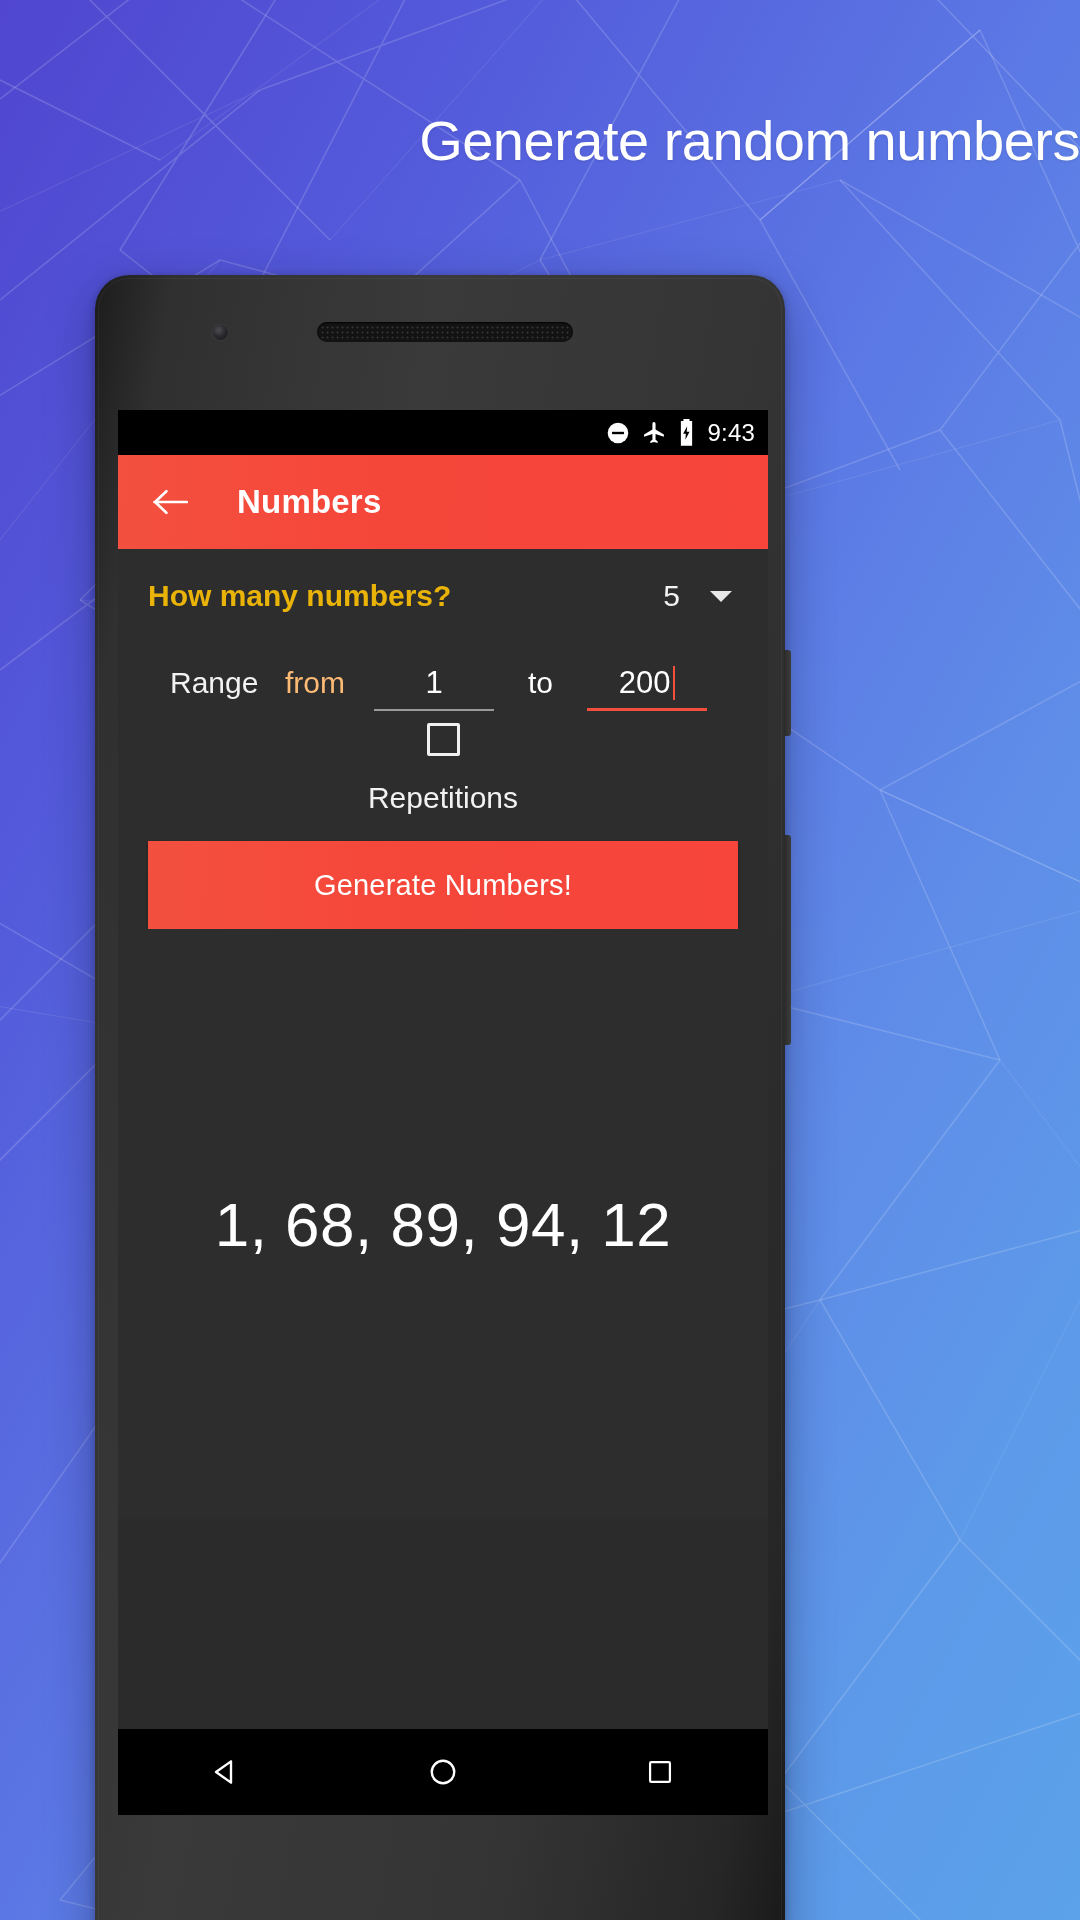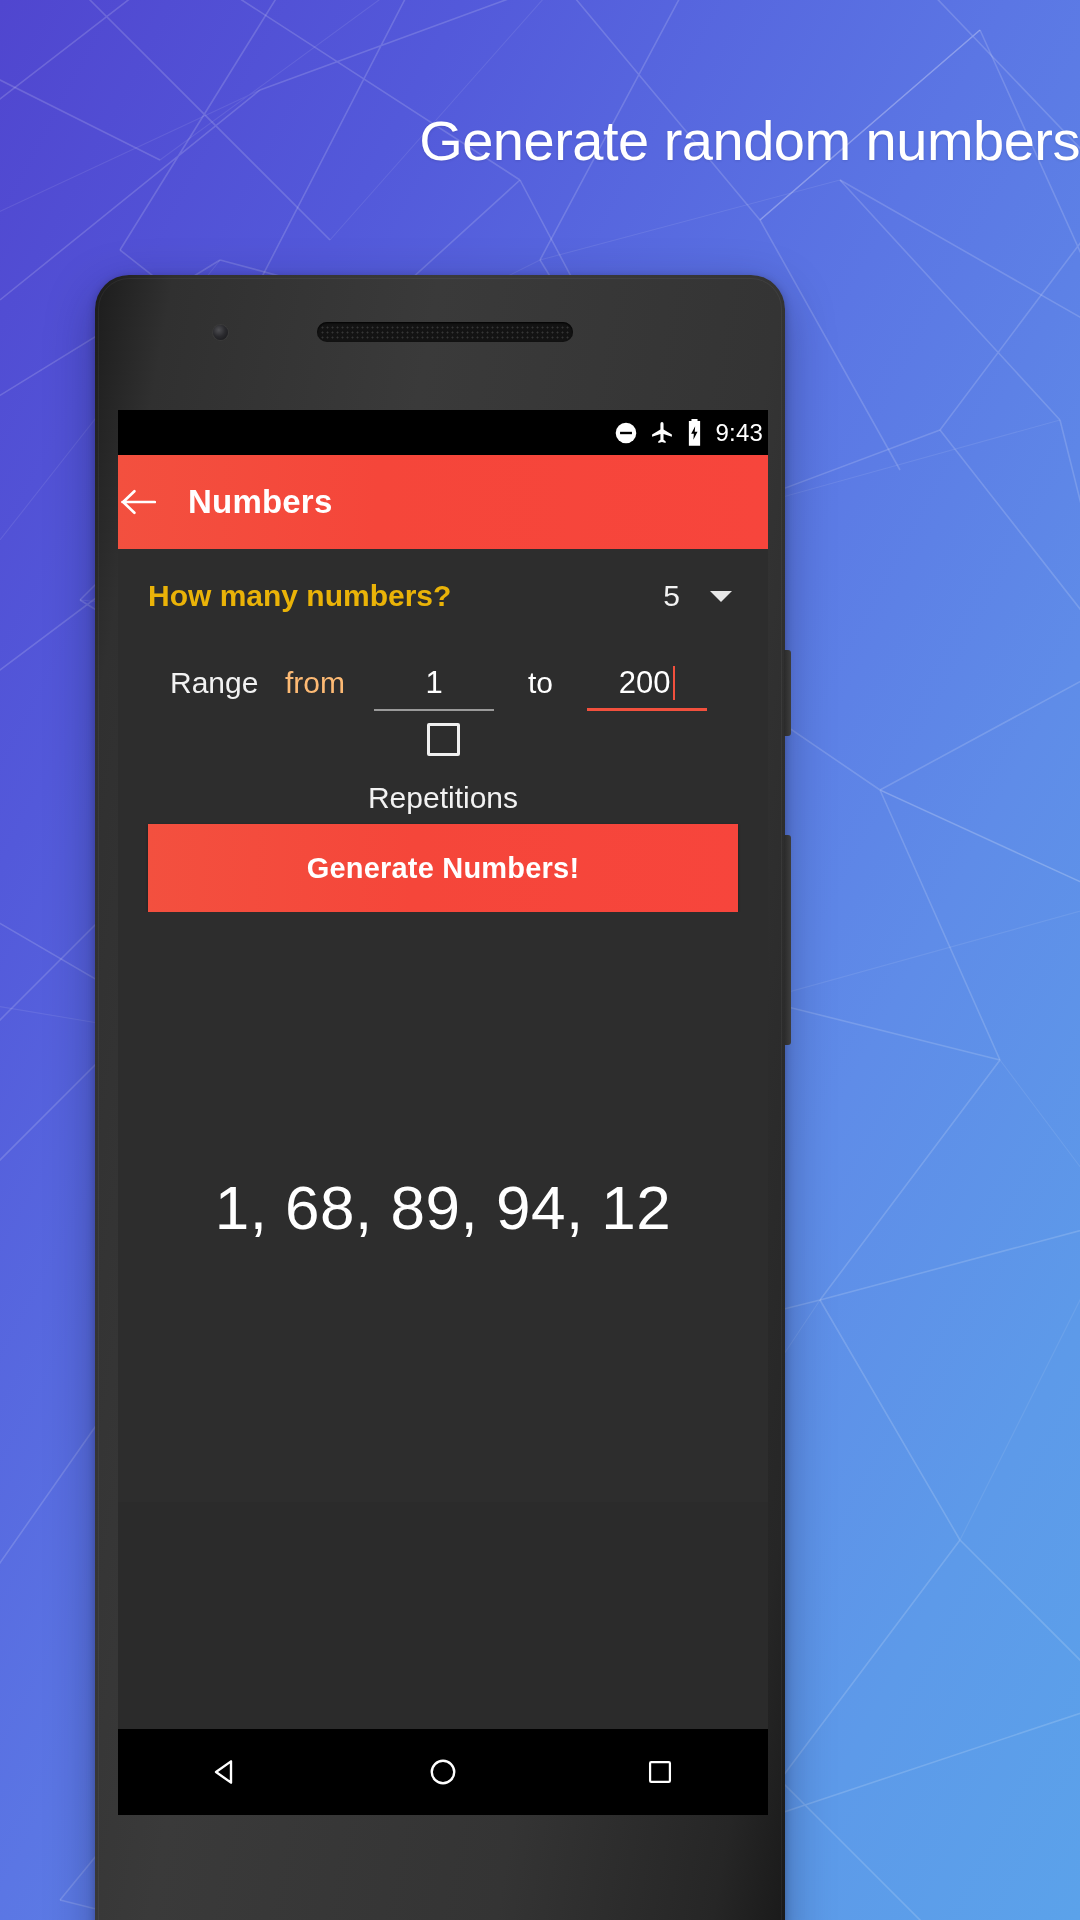--- a/index.html
+++ b/index.html
@@ -84,34 +84,34 @@
     left:23px; top:135px;
     width:650px; height:1405px;
     background:#2b2b2b;
     overflow:hidden;
   }
 
   
   #status-bar {
     height:45px; background:#000000;
     display:flex; align-items:center; justify-content:flex-end;
-    padding-right:5px; gap:11px;
+    padding-right:13px; gap:11px;
   }
   .status-icon { display:flex; align-items:center; }
   #status-time {
     color:#ffffff; font-size:24px; font-weight:500;
     letter-spacing:0.2px; margin-left:1px;
   }
 
   
   #app-bar {
     height:94px;
     background:linear-gradient(92deg,#f3503f 0%,#f5463a 40%,#f7453c 100%);
     display:flex; align-items:center;
-    gap:30px;
+    padding-left:32px; gap:47px;
   }
   #back-button { width:40px; height:40px; display:flex; align-items:center; justify-content:center; cursor:pointer; }
   #app-bar-title {
     color:#ffffff; font-size:33px; font-weight:700; letter-spacing:0.2px;
   }
 
   
   #form-area { background:#2d2d2d; padding:0 30px; }
 
   .form-row { display:flex; align-items:center; }
@@ -159,25 +159,25 @@
   #repetitions-checkbox {
     width:33px; height:33px;
     border:3px solid #f0f0f0;
     border-radius:2px;
     background:transparent;
     cursor:pointer;
   }
   #repetitions-label { color:#f2f2f2; font-size:30px; }
 
   #generate-button {
-    margin-top:7px;
+    margin-top:24px;
     height:88px;
     background:linear-gradient(92deg,#f3503f 0%,#f5463a 45%,#f7453c 100%);
     display:flex; align-items:center; justify-content:center;
-    color:#ffffff; font-size:29px; font-weight:700;
+    color:#ffffff; font-size:29px; font-weight:400;
     cursor:pointer; letter-spacing:0.2px;
     box-shadow:0 1px 3px rgba(0,0,0,0.3);
   }
 
   
   #result-area {
     background:#2d2d2d;
     height:590px;
     display:flex; align-items:center; justify-content:center;
   }

